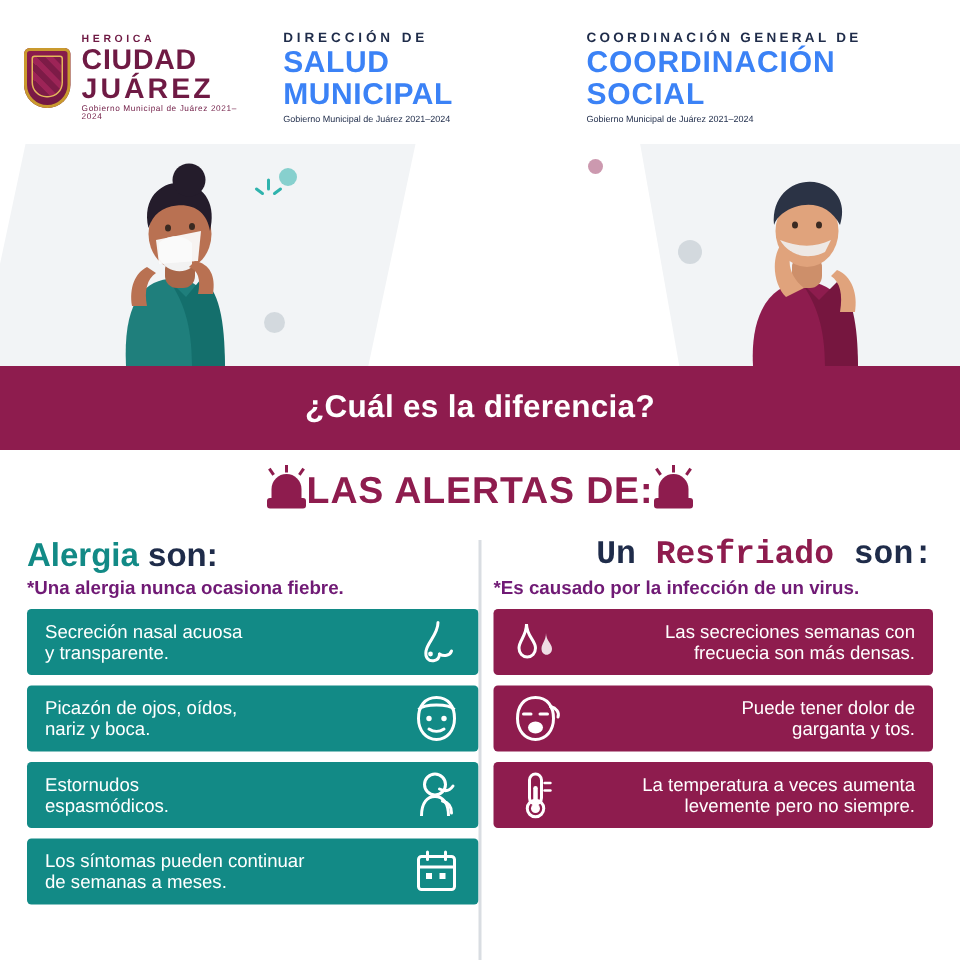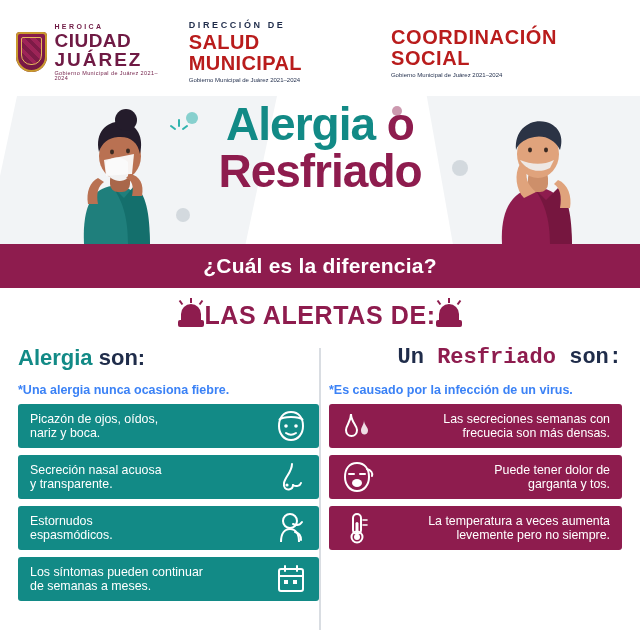--- a/index.html
+++ b/index.html
@@ -55,21 +55,21 @@
     font-size: 19px; color: #6f1a44; font-weight: bold; letter-spacing: 2px;
   }
   .logo-text .l4 {
     font-size: 5.5px; color: #6f1a44; letter-spacing: .4px; margin-top: 2px;
   }
   .dept { text-align: left; line-height: 1.05; }
   .dept .d1 {
     font-size: 9px; letter-spacing: 2.6px; color: #1f2c4a; font-weight: bold;
   }
   .dept .d2 {
-    font-size: 20px; letter-spacing: .4px; color: #b91c1c; font-weight: bold;
+    font-size: 20px; letter-spacing: .4px; color: #3b82f6; font-weight: bold;
     margin-top: 1px;
   }
   .dept .d3 { font-size: 6px; color: #1f2c4a; margin-top: 3px; }
   .dept.wide .d1 { letter-spacing: 2.2px; }
   .dept.wide .d2 { letter-spacing: .6px; }
 
   
   .hero {
     position: relative;
     height: 148px;
@@ -112,21 +112,21 @@
 
   .virus {
     position: absolute;
     border-radius: 50%;
     z-index: 2;
   }
   .sparkle { position: absolute; z-index: 2; }
 
   
   .band {
-    height: 44px;
+    height: 56px;
     background: #8e1c4e;
     display: flex; align-items: center; justify-content: center;
   }
   .band span {
     color: #ffffff; font-size: 21px; font-weight: bold; letter-spacing: .2px;
   }
 
   
   .alerts {
     height: 54px;
@@ -160,21 +160,21 @@
   .col-right { padding-right: 18px; padding-left: 8px; }
 
   .col-head {
     font-size: 22px; font-weight: bold; color: #1f2c4a; line-height: 1.1;
   }
   .col-left .col-head { color: #1f2c4a; text-align: left; }
   .col-left .col-head .hi { color: #128a86; }
   .col-right .col-head { text-align: right; font-family: Liberation Mono, monospace; }
   .col-right .col-head .hi { color: #8e1c4e; }
   .col-sub {
-    font-size: 12.5px; font-weight: bold; color: #3b82f6; margin-top: 13px;
+    font-size: 12.5px; font-weight: bold; color: #701a75; margin-top: 3px;
   }
   .col-right .col-sub { text-align: left; }
 
   .item {
     display: flex; align-items: center;
     height: 44px;
     margin-top: 7px;
     border-radius: 3px;
     padding: 0 8px;
     color: #ffffff;
@@ -213,20 +213,21 @@
       </div>
     </div>
 
     <div class="dept">
       <div class="d1">DIRECCIÓN DE</div>
       <div class="d2">SALUD MUNICIPAL</div>
       <div class="d3">Gobierno Municipal de Juárez 2021–2024</div>
     </div>
 
     <div class="dept wide">
+      <div class="d1">COORDINACIÓN GENERAL DE</div>
       <div class="d2">COORDINACIÓN SOCIAL</div>
       <div class="d3">Gobierno Municipal de Juárez 2021–2024</div>
     </div>
   </div>
 
   <div class="hero">
     <div class="hero-bg-shape"></div>
     <div class="hero-bg-shape2"></div>
 
     <div class="virus" style="left:186px;top:16px;width:12px;height:12px;background:#2fb3ad;opacity:.55;"></div>
@@ -268,27 +269,20 @@
         <ellipse cx="58" cy="50" rx="21" ry="24" fill="#e0a37c"></ellipse>
         <path d="M36 46 C34 24 52 14 66 18 C80 22 84 34 80 46 C74 34 62 30 50 34 C44 36 38 40 36 46 Z" fill="#2b3345"></path>
         <ellipse cx="50" cy="46" rx="2" ry="2.4" fill="#3a2a22"></ellipse>
         <ellipse cx="66" cy="46" rx="2" ry="2.4" fill="#3a2a22"></ellipse>
         <path d="M40 56 C46 66 58 70 70 64 L74 56 C62 62 50 60 40 56 Z" fill="#f0f0f0" opacity=".9"></path>
         <path d="M40 60 C34 70 36 86 44 94 L56 88 C48 82 44 72 48 64 Z" fill="#e0a37c"></path>
         <path d="M78 76 C88 80 92 92 90 104 L80 104 C82 92 80 84 74 80 Z" fill="#e0a37c"></path>
       </svg>
     </div>
 
-    <div class="hero-title">
-      <div class="t1">
-        <span>Alergia</span>
-        <span class="o">o</span>
-      </div>
-      <div class="t2">Resfriado</div>
-    </div>
   </div>
 
   <div class="band">
     <span>¿Cuál es la diferencia?</span>
   </div>
 
   <div class="alerts">
     <div class="siren">
       <div class="ray" style="left:2px;transform:rotate(-35deg)"></div>
       <div class="ray" style="left:12px;top:-2px"></div>
@@ -308,41 +302,41 @@
 
   <div class="columns">
 
     <div class="col col-left">
       <div class="col-head">
         <span class="hi">Alergia</span><span> son:</span>
       </div>
       <div class="col-sub">*Una alergia nunca ocasiona fiebre.</div>
 
       <div class="item">
+        <div class="txt" style="white-space:pre-line">Secreción nasal acuosa
+y transparente.</div>
+        <div class="ico">
+          <svg width="40" height="40" viewBox="0 0 40 40">
+            <path d="M21 7 C21 15 14 20 13 26 C12.2 30.6 15 33 18 32.5 C21 32 22 30 22 28" fill="none" stroke="#ffffff" stroke-width="2" stroke-linecap="round"></path>
+            <path d="M22 28 C25 30 29 29 30 26" fill="none" stroke="#ffffff" stroke-width="2" stroke-linecap="round"></path>
+            <circle cx="16" cy="28" r="1.6" fill="#ffffff"></circle>
+          </svg>
+        </div>
+      </div>
+
+      <div class="item">
         <div class="txt" style="white-space:pre-line">Picazón de ojos, oídos,
 nariz y boca.</div>
         <div class="ico">
           <svg width="40" height="40" viewBox="0 0 40 40">
             <path d="M20 6 C28 6 32 12 32 20 C32 28 27 34 20 34 C13 34 8 28 8 20 C8 12 12 6 20 6 Z" fill="none" stroke="#ffffff" stroke-width="2"></path>
             <path d="M8 14 C12 10 28 10 32 14" fill="none" stroke="#ffffff" stroke-width="2"></path>
             <circle cx="15" cy="20" r="1.8" fill="#ffffff"></circle>
             <circle cx="25" cy="20" r="1.8" fill="#ffffff"></circle>
             <path d="M15 27 C18 29 22 29 25 27" fill="none" stroke="#ffffff" stroke-width="2" stroke-linecap="round"></path>
-          </svg>
-        </div>
-      </div>
-
-      <div class="item">
-        <div class="txt" style="white-space:pre-line">Secreción nasal acuosa
-y transparente.</div>
-        <div class="ico">
-          <svg width="40" height="40" viewBox="0 0 40 40">
-            <path d="M21 7 C21 15 14 20 13 26 C12.2 30.6 15 33 18 32.5 C21 32 22 30 22 28" fill="none" stroke="#ffffff" stroke-width="2" stroke-linecap="round"></path>
-            <path d="M22 28 C25 30 29 29 30 26" fill="none" stroke="#ffffff" stroke-width="2" stroke-linecap="round"></path>
-            <circle cx="16" cy="28" r="1.6" fill="#ffffff"></circle>
           </svg>
         </div>
       </div>
 
       <div class="item">
         <div class="txt" style="white-space:pre-line">Estornudos
 espasmódicos.</div>
         <div class="ico">
           <svg width="40" height="40" viewBox="0 0 40 40">
             <circle cx="19" cy="13" r="7" fill="none" stroke="#ffffff" stroke-width="2"></circle>

